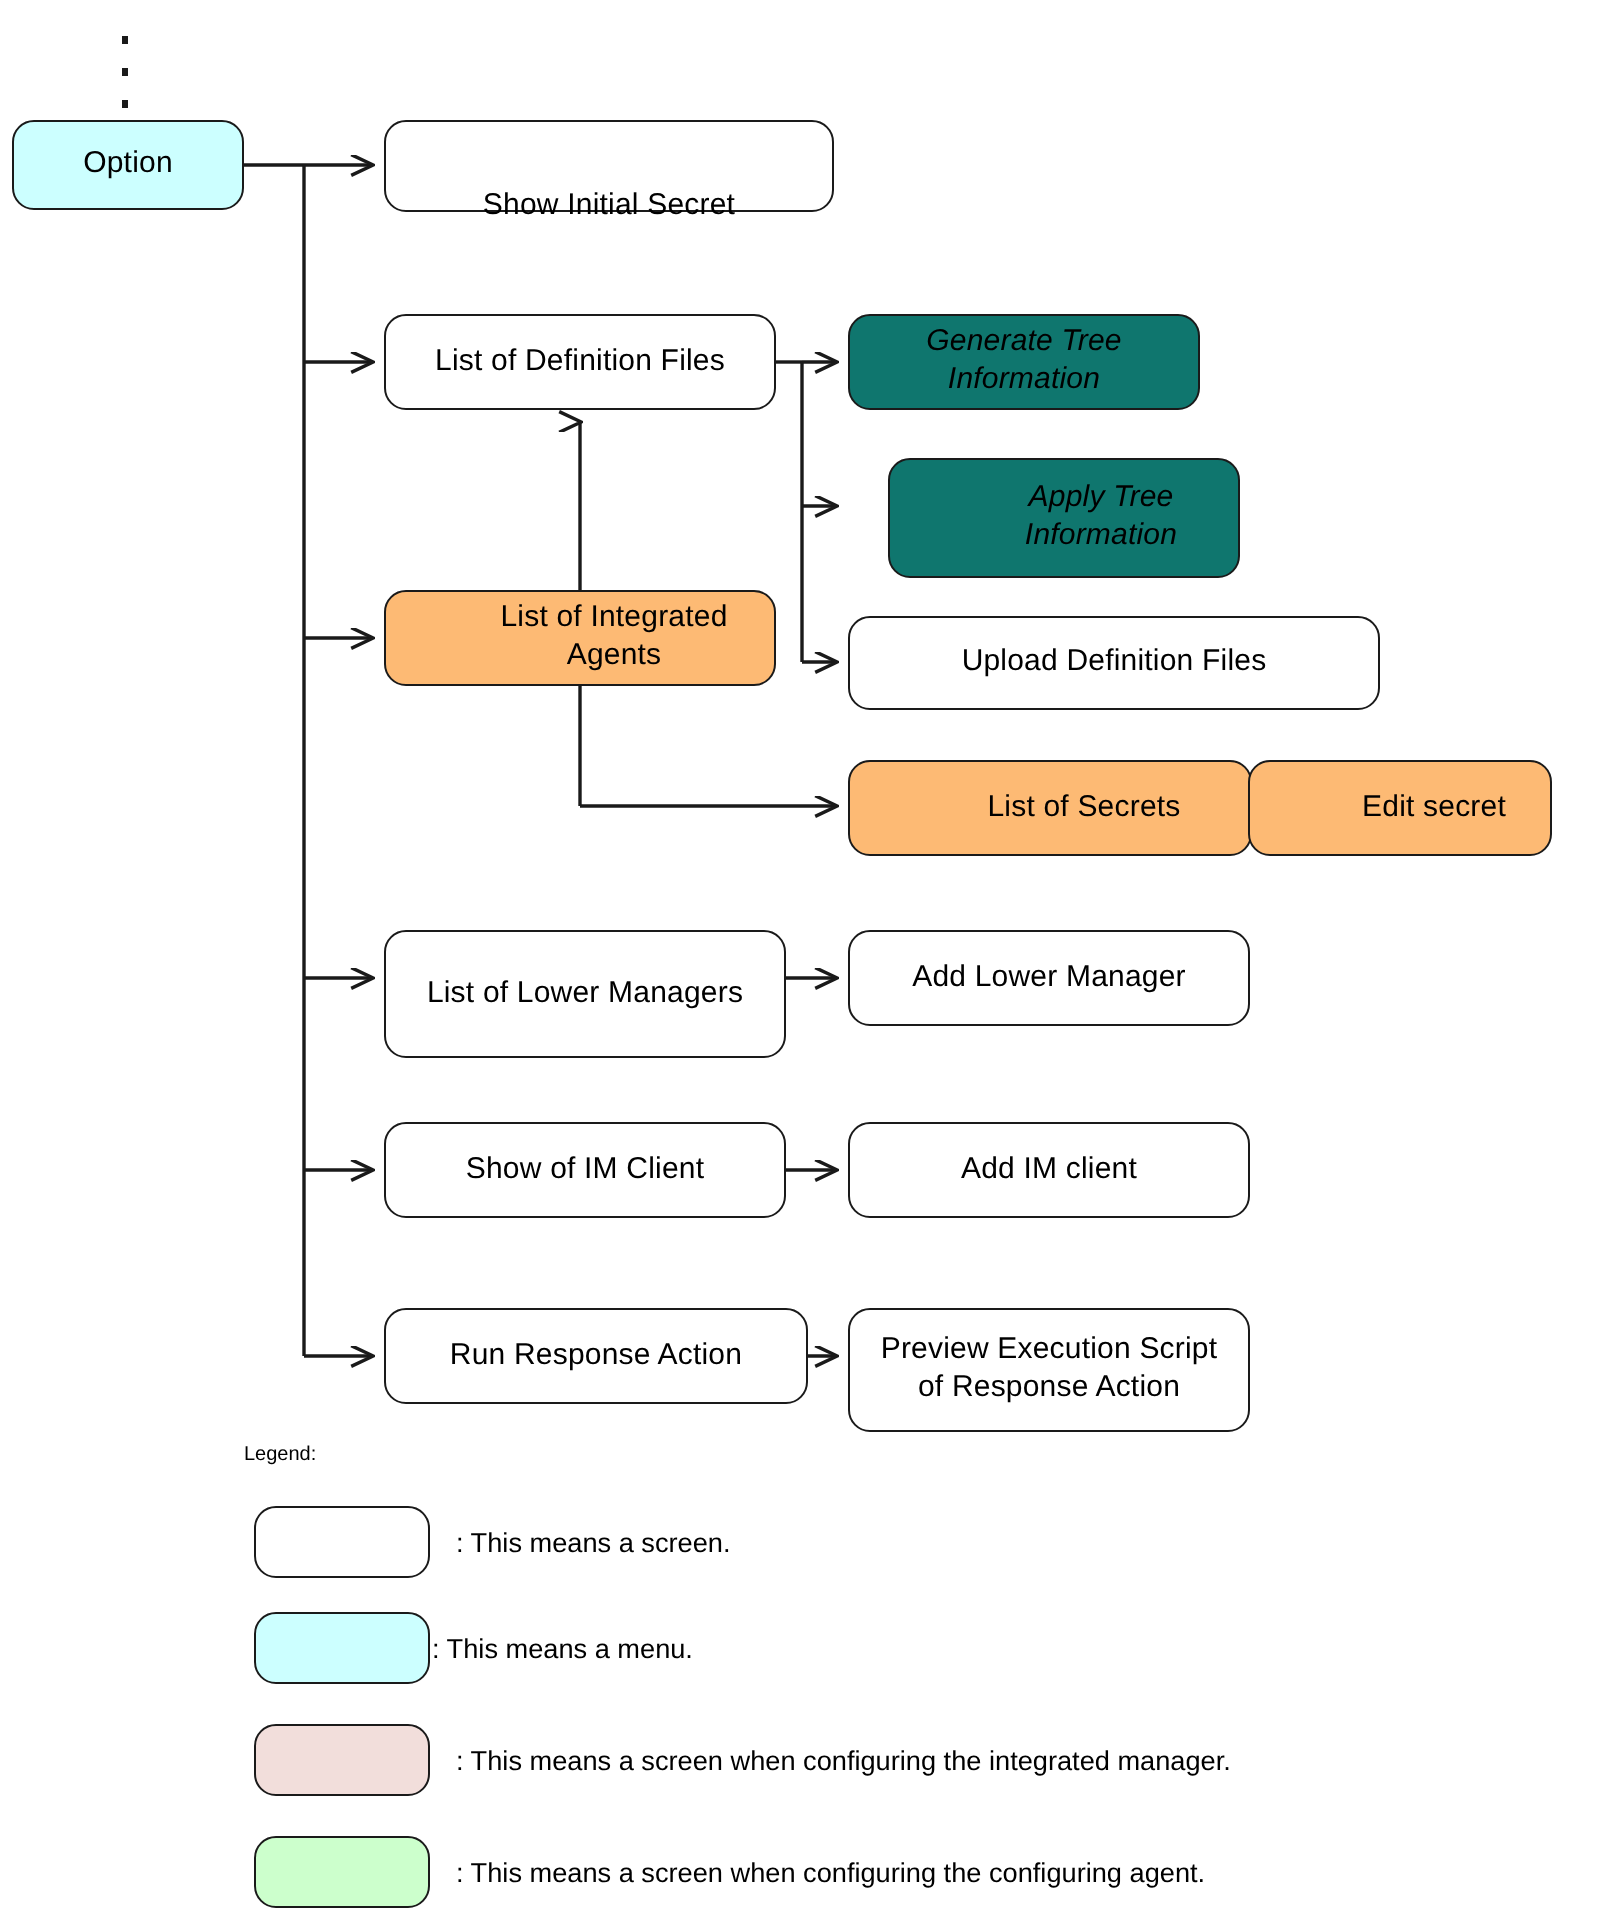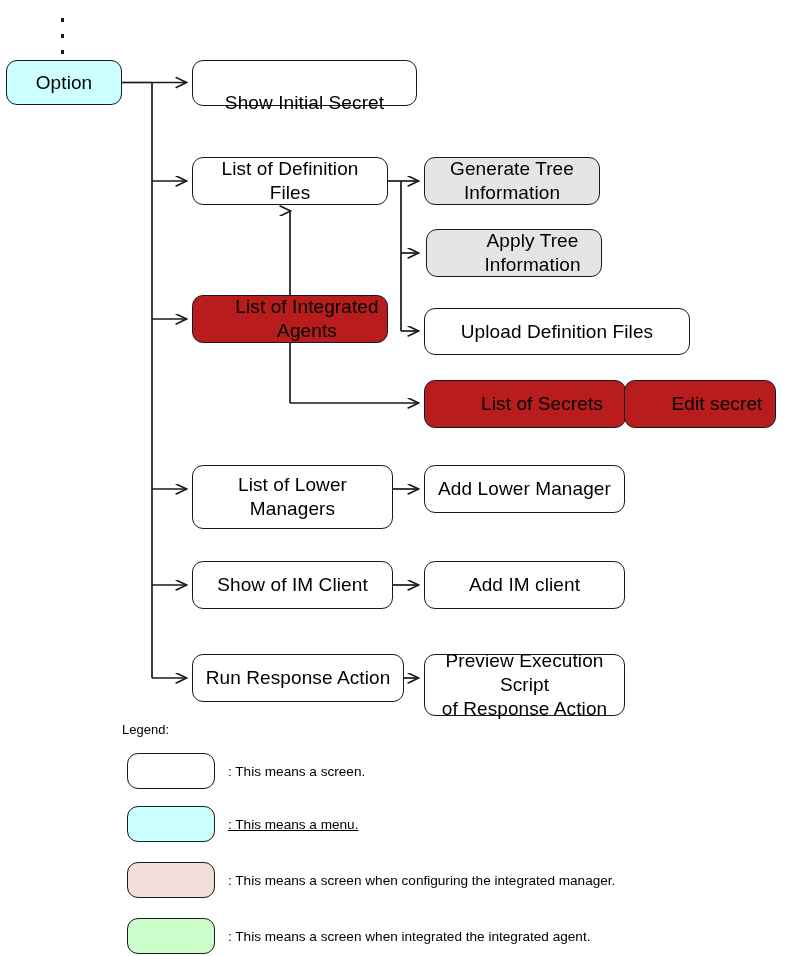--- a/index.html
+++ b/index.html
@@ -24,40 +24,40 @@
   }
   .node{
     position:absolute;
     box-sizing:border-box;
     border:1.6px solid #1a1a1a;
     border-radius:11px;
     display:flex;
     align-items:center;
     justify-content:center;
     text-align:center;
-    font-size:19px;
+    font-size:15px;
     line-height:1.25;
     letter-spacing:0.1px;
     background:#ffffff;
     padding:2px 6px;
   }
   .node.menu{ background:#ccffff; }
-  .node.mgr { background:#e5e5e5; }
-  .node.agent{ background:#b91c1c;padding-left:40px; }
+  .node.mgr { background:#0f766e;font-style:italic; }
+  .node.agent{ background:#fdba74;padding-left:40px; }
   .node.screen{ background:#ffffff; }
 
   .dot{
     position:absolute;
     width:3px;height:4px;
     background:#1a1a1a;
   }
 
   .legend-title{
     position:absolute;
-    font-size:13px;
+    font-size:10px;
     white-space:nowrap;
     text-align:right;
   }
   .legend-swatch{
     position:absolute;
     box-sizing:border-box;
     width:88px;height:36px;
     border:1.8px solid #1a1a1a;
     border-radius:11px;
   }
@@ -127,21 +127,21 @@
       <div class="node screen" style="left: 192px; top: 60px; width: 225px; height: 46px;">
         <span style="white-space: pre-line; margin-top: 40px;">Show Initial Secret</span>
       </div>
       <div class="node screen" style="left: 192px; top: 157px; width: 196px; height: 48px;">
         <span style="white-space: pre-line;">List of Definition Files</span>
       </div>
       <div class="node mgr" style="left: 424px; top: 157px; width: 176px; height: 48px;">
         <span style="white-space: pre-line;">Generate Tree
 Information</span>
       </div>
-      <div class="node mgr" style="left: 426px; top: 229px; width: 176px; height: 48px; padding-left: 43px;">
+      <div class="node mgr" style="left: 444px; top: 229px; width: 176px; height: 60px; padding-left: 43px;">
         <span style="white-space: pre-line;">Apply Tree Information</span>
       </div>
       <div class="node agent" style="left: 192px; top: 295px; width: 196px; height: 48px;">
         <span style="white-space: pre-line;">List of Integrated Agents</span>
       </div>
       <div class="node screen" style="left: 424px; top: 308px; width: 266px; height: 47px; text-align: right;">
         <span style="white-space: pre-line;">Upload Definition Files</span>
       </div>
       <div class="node agent" style="left: 424px; top: 380px; width: 202px; height: 48px;">
         <span style="white-space: pre-line;">List of Secrets</span>
@@ -168,20 +168,20 @@
         <span style="white-space: pre-line;">Preview Execution Script
 of Response Action</span>
       </div>
     </div>
 
   <div class="legend-title" style="left:122px; top:722px;">Legend:</div>
   <div id="legend-layer">
       <div class="legend-swatch" style="left: 127px; top: 753px; background: rgb(255, 255, 255);"></div>
       <div class="legend-text" style="left: 228px; top: 764px;">: This means a screen.</div>
       <div class="legend-swatch" style="left: 127px; top: 806px; background: rgb(204, 255, 255);"></div>
-      <div class="legend-text" style="left: 228px; top: 817px; text-decoration: underline;">: This means a menu.</div>
+      <div class="legend-text" style="left: 216px; top: 817px;">: This means a menu.</div>
       <div class="legend-swatch" style="left: 127px; top: 862px; background: rgb(242, 222, 219);"></div>
       <div class="legend-text" style="left: 228px; top: 873px;">: This means a screen when configuring the integrated manager.</div>
       <div class="legend-swatch" style="left: 127px; top: 918px; background: rgb(204, 255, 204);"></div>
-      <div class="legend-text" style="left: 228px; top: 929px;">: This means a screen when integrated the integrated agent.</div>
+      <div class="legend-text" style="left: 228px; top: 929px;">: This means a screen when configuring the configuring agent.</div>
     </div>
 
 </div>
 
 </body></html>

